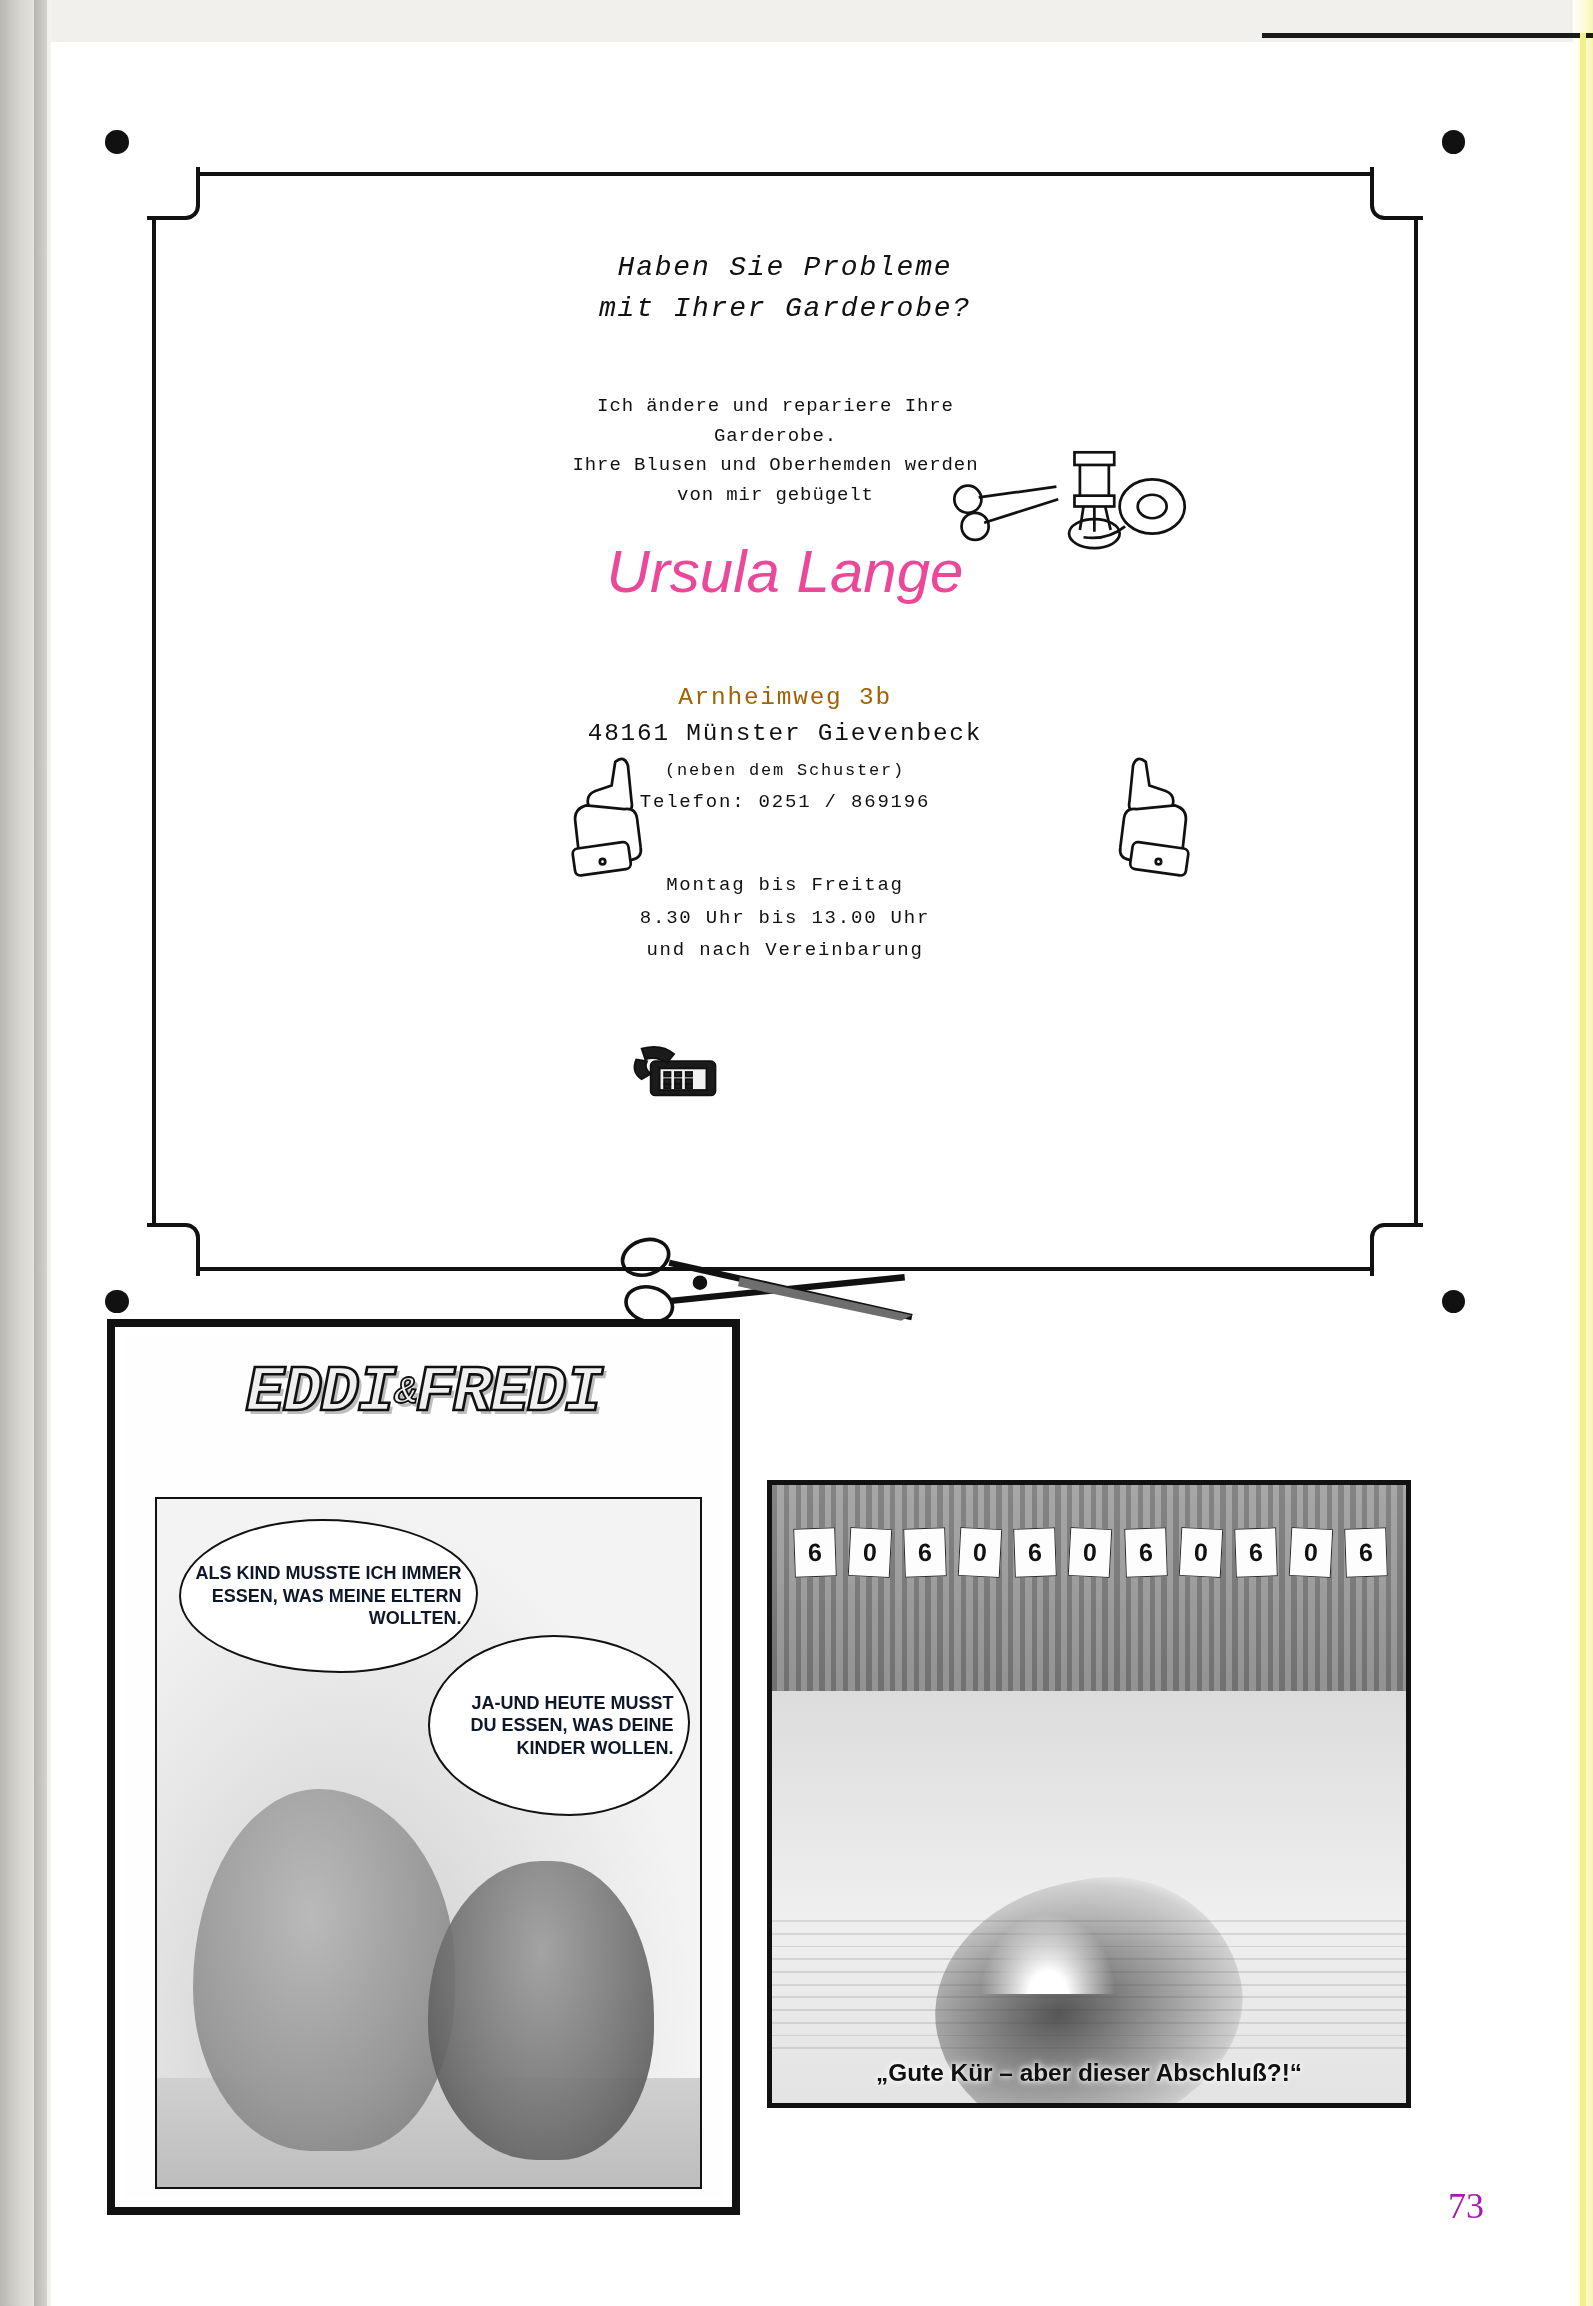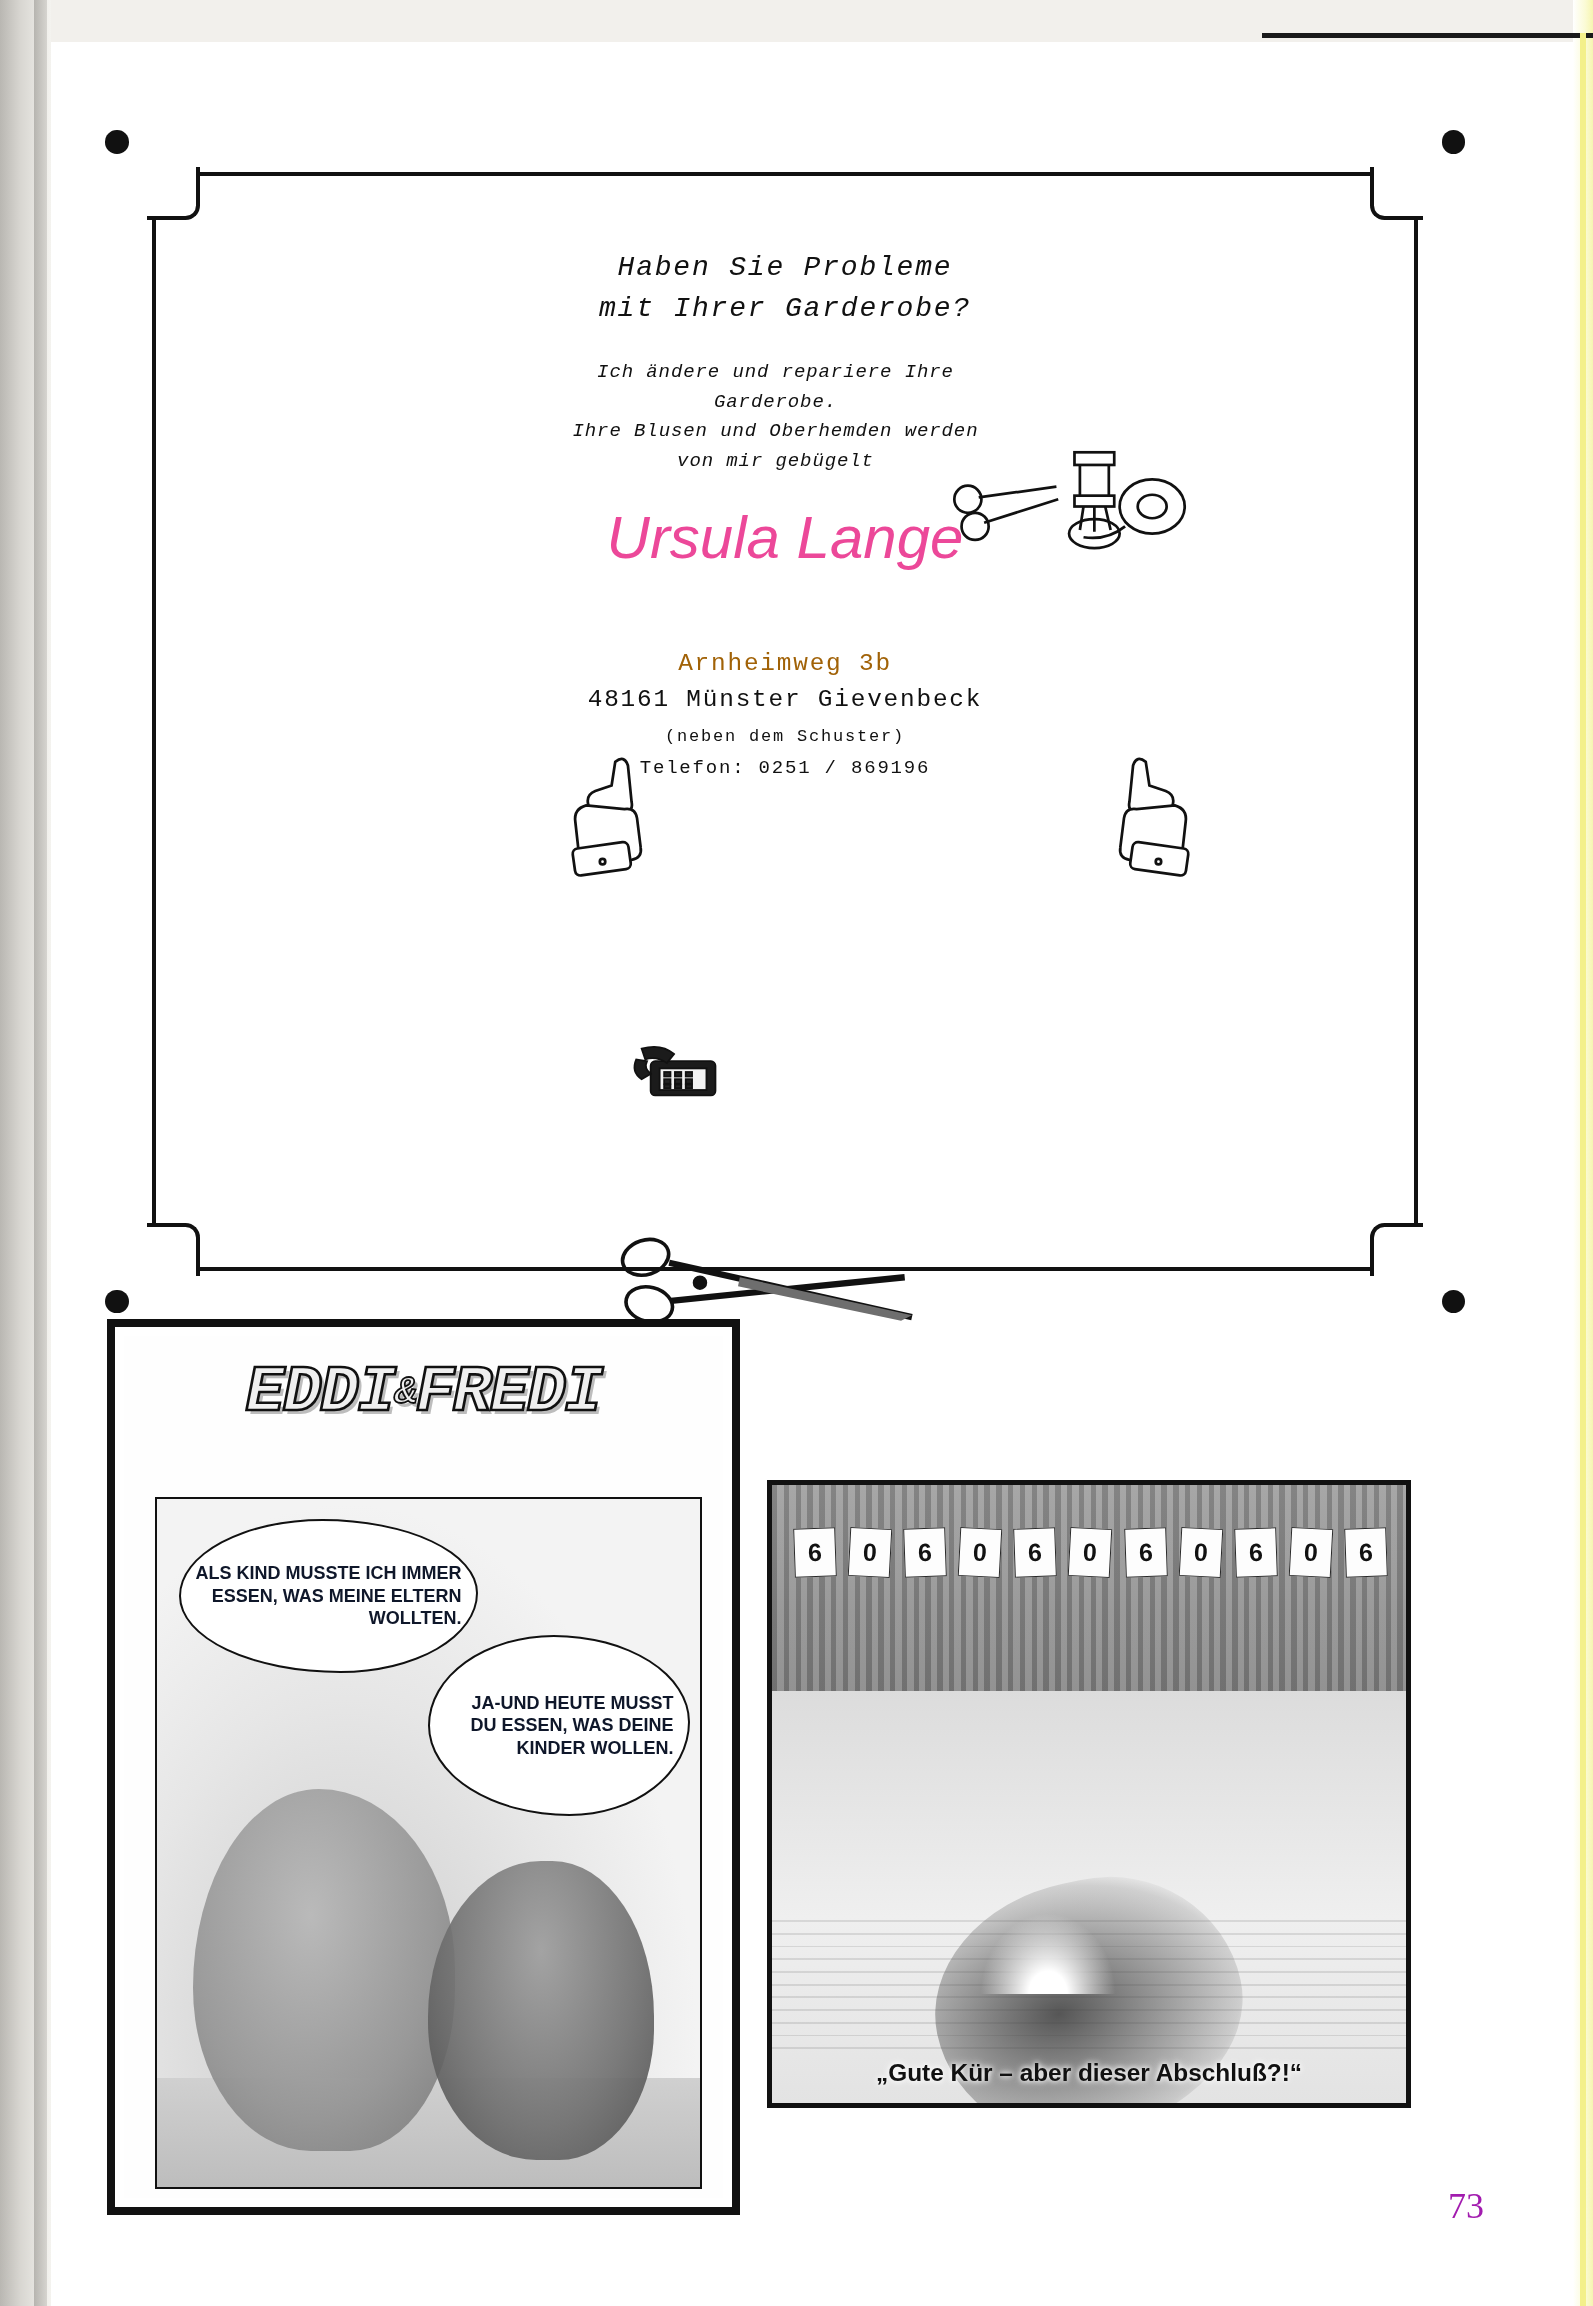--- a/index.html
+++ b/index.html
@@ -101,27 +101,26 @@
     letter-spacing: 1.8px;
     line-height: 1.45;
     color: #111;
     margin: 0;
     padding-top: 76px;
     width: 887px;
   }
   .headline .l2 { display: block; }
   .subtext {
     font-family: "Liberation Mono", monospace;
-    font-style: italic;
     font-size: 19px;
     letter-spacing: 0.9px;
     line-height: 1.55;
     color: #111;
     width: 868px;
-    margin-top: 29px;
+    margin-top: 63px;
   }
   .brand {
     font-family: "Liberation Sans", sans-serif;
     font-style: italic;
     font-size: 60px;
     font-weight: 400;
     color: #ec4899;
     width: 887px;
     margin-top: 27px;
     letter-spacing: 0px;
@@ -419,20 +418,25 @@
           <div>von mir gebügelt</div>
         </div>
 
         <div class="brand">Ursula Lange</div>
 
         <div class="addr1">Arnheimweg 3b</div>
         <div class="addr2">48161 Münster Gievenbeck</div>
         <div class="addr-note">(neben dem Schuster)</div>
         <div class="phone-line">Telefon: 0251 / 869196</div>
 
+        <div class="hours">
+          <div>Montag bis Freitag</div>
+          <div>8.30 Uhr bis 13.00 Uhr</div>
+          <div>und nach Vereinbarung</div>
+        </div>
       </div>
 
       <div class="icon-sewing">
         <svg viewBox="0 0 290 140" width="262" height="127">
           <g fill="none" stroke="#111" stroke-width="3">
 
             <circle cx="22" cy="62" r="15"></circle>
             <circle cx="30" cy="92" r="15"></circle>
             <path d="M34 60 L120 48 M40 88 L122 62"></path>
 

